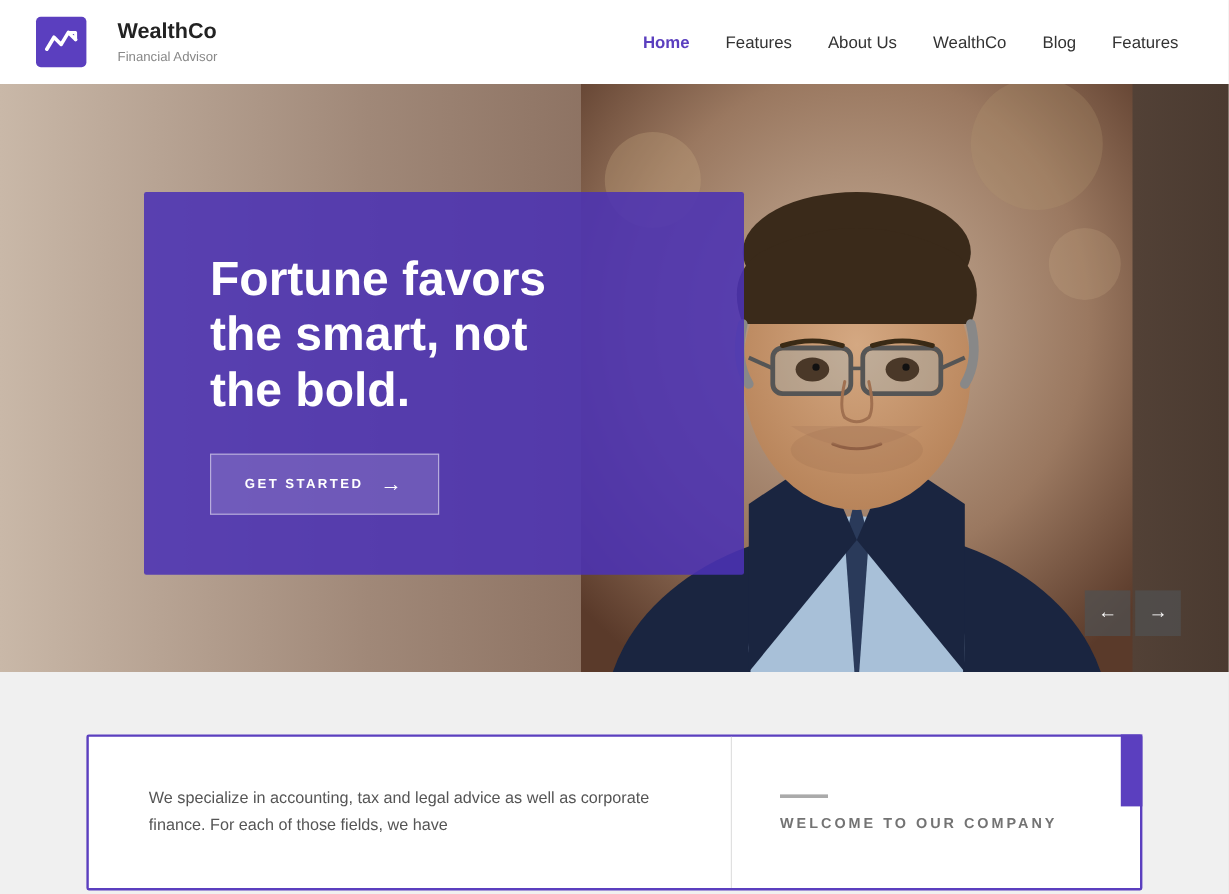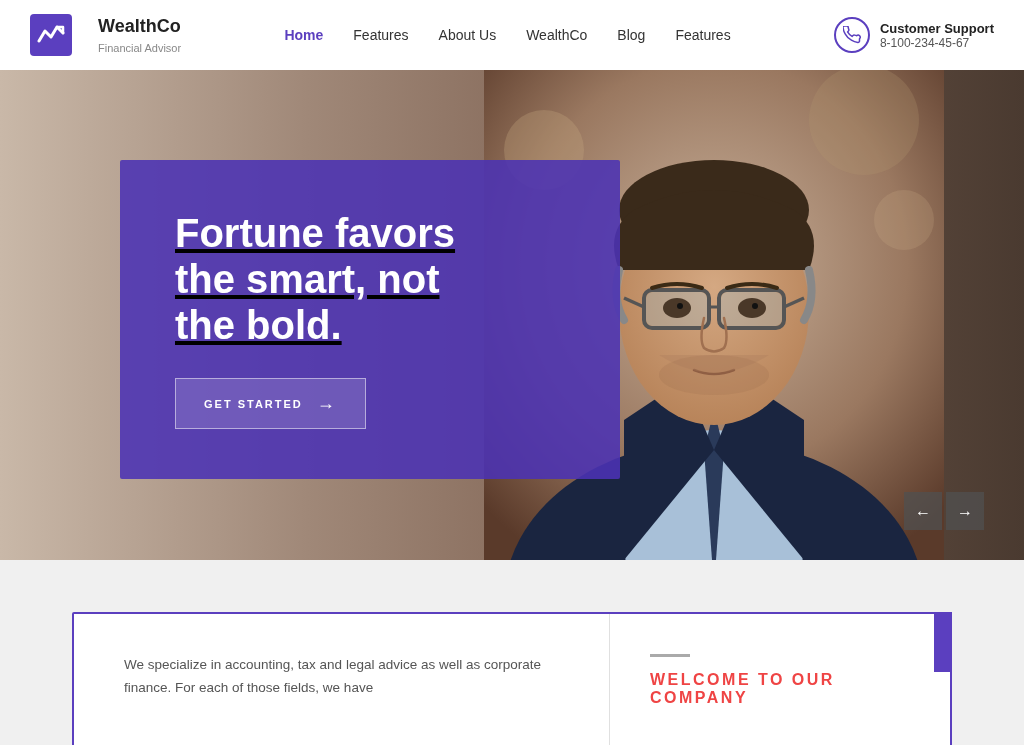--- a/index.html
+++ b/index.html
@@ -119,21 +119,20 @@
     }
 
     .hero-overlay-box {
       position: absolute;
       left: 120px;
       top: 90px;
       width: 500px;
       background: rgba(75, 50, 180, 0.88);
       padding: 50px 55px 50px 55px;
       border-radius: 2px;
-      text-decoration: underline;
     }
     .hero-headline {
       color: #fff;
       font-size: 40px;
       font-weight: 800;
       line-height: 1.15;
       margin-bottom: 30px;
     }
     .hero-cta {
       display: inline-flex;
@@ -220,24 +219,24 @@
       flex-direction: column;
       justify-content: center;
     }
     .card-right-divider {
       width: 40px;
       height: 3px;
       background: #aaa;
       margin-bottom: 14px;
     }
     .card-right-label {
-      font-size: 16px;
+      font-size: 12px;
       font-weight: 800;
       letter-spacing: 2.5px;
-      color: #ef4444;
+      color: #737373;
       text-transform: uppercase;
     }
   </style>
 </head>
 <body>
 
 <header>
   <div class="logo-area">
     <div class="logo-icon">
       <svg viewBox="0 0 28 28" fill="none" xmlns="http://www.w3.org/2000/svg">
@@ -253,31 +252,20 @@
 
   <nav>
     <a href="#" class="active">Home</a>
     <a href="#">Features</a>
     <a href="#">About Us</a>
     <a href="#">WealthCo</a>
     <a href="#">Blog</a>
     <a href="#">Features</a>
   </nav>
 
-  <div class="support-area">
-    <div class="support-icon">
-      <svg width="18" height="18" viewBox="0 0 24 24" fill="none" stroke="#5b3fbf" stroke-width="2" stroke-linecap="round" stroke-linejoin="round">
-        <path d="M22 16.92v3a2 2 0 01-2.18 2 19.79 19.79 0 01-8.63-3.07A19.5 19.5 0 013.07 10.8a19.79 19.79 0 01-3.07-8.66A2 2 0 012 0h3a2 2 0 012 1.72c.127.96.361 1.903.7 2.81a2 2 0 01-.45 2.11L6.09 7.91a16 16 0 006 6l1.27-1.27a2 2 0 012.11-.45c.907.339 1.85.573 2.81.7A2 2 0 0122 16.92z"></path>
-      </svg>
-    </div>
-    <div class="support-text">
-      <span class="label">Customer Support</span>
-      <span class="phone">8-100-234-45-67</span>
-    </div>
-  </div>
 </header>
 
 <section class="hero">
   <div class="hero-bg"></div>
 
   <div class="hero-person">
     <svg class="hero-person-svg" viewBox="0 0 460 490" xmlns="http://www.w3.org/2000/svg">
       <defs>
         <radialGradient id="bgGrad" cx="50%" cy="40%" r="70%">
           <stop offset="0%" stop-color="#c8b09a"></stop>

